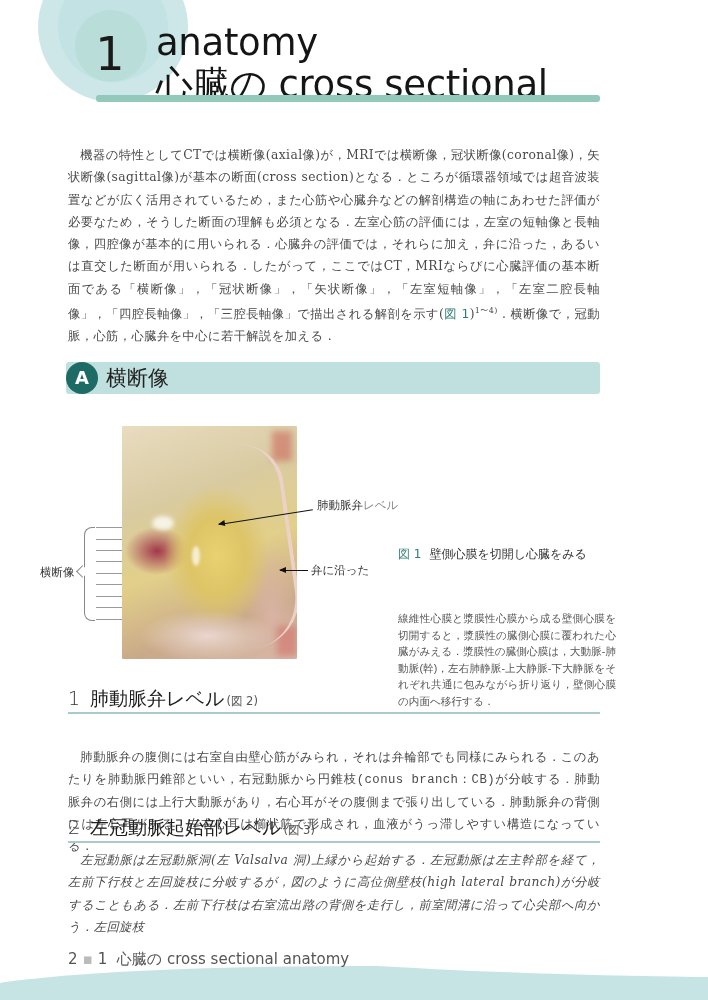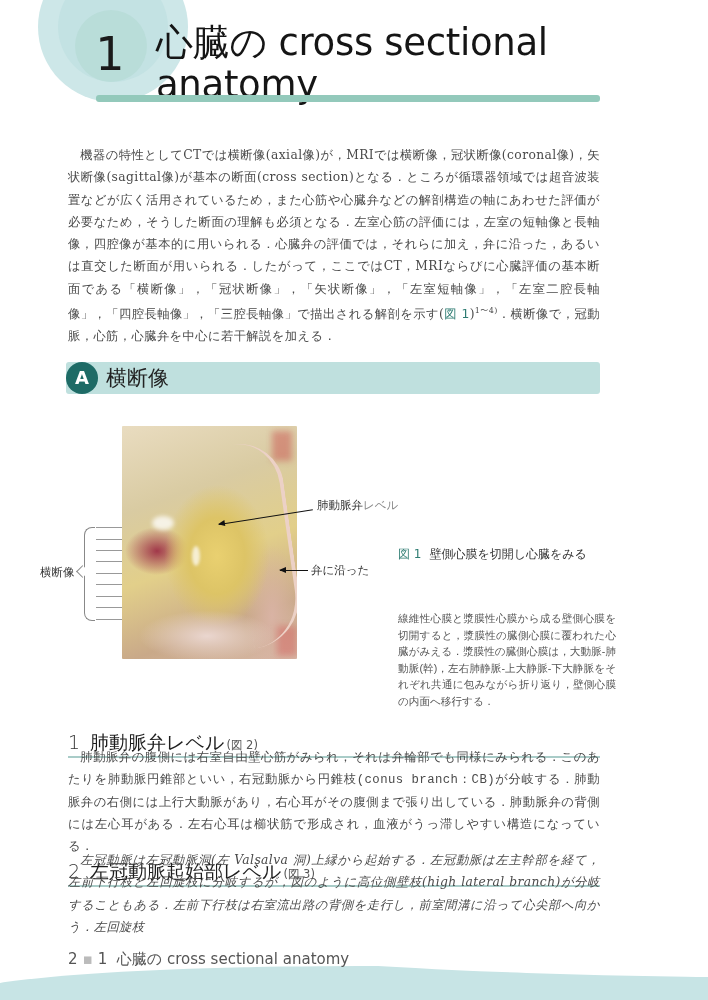--- a/index.html
+++ b/index.html
@@ -115,21 +115,21 @@
     .cap-body {
       position: absolute; left: 398px; top: 566px; width: 218px;
       font-family: Liberation Sans, sans-serif; font-size: 10.6px; line-height: 16.6px; color: #555;
       text-align: justify;
       margin-top: 44px;
     }
     
     .subhead {
       position: absolute; left: 68px; width: 532px; height: 26px;
       border-bottom: 2px solid #a9ccc8;
-      font-size: 19px; line-height: 24px; color: #1d1d1d; margin-top: 44px;
+      font-size: 19px; line-height: 24px; color: #1d1d1d;
     }
     .subhead .num { font-family: "DejaVu Sans", sans-serif; font-weight: 300; margin-right: 10px; color: #333; }
     .subhead .ref { font-family: "DejaVu Sans", sans-serif; font-size: 11.5px; color: #555; margin-left: 2px; }
     
     .footer-wave {
       position: absolute; left: -40px; top: 966px; width: 800px; height: 80px;
       background: #c7e4e5;
       border-radius: 50% 0 0 0 / 30px 0 0 0;
     }
     .footer-wave2 {
@@ -143,22 +143,22 @@
     .footer-text .dot { color: #bbb; margin: 0 5px; }
   </style>
 </head>
 <body>
 
 <div class="chap-circle-outer"></div>
 <div class="chap-circle-mid"></div>
 <div class="chap-circle-inner"></div>
 <div class="chap-num">1</div>
 <div class="chap-title">
+  <div>anatomy</div>
   <div>心臓の cross sectional</div>
-  <div>anatomy</div>
 </div>
 <div class="chap-rule"></div>
 
 <div class="para" style="top:144px;"><span>機器の特性としてCTでは横断像(axial像)が，MRIでは横断像，冠状断像(coronal像)，矢状断像(sagittal像)が基本の断面(cross section)となる．ところが循環器領域では超音波装置などが広く活用されているため，また心筋や心臓弁などの解剖構造の軸にあわせた評価が必要なため，そうした断面の理解も必須となる．左室心筋の評価には，左室の短軸像と長軸像，四腔像が基本的に用いられる．心臓弁の評価では，それらに加え，弁に沿った，あるいは直交した断面が用いられる．したがって，ここではCT，MRIならびに心臓評価の基本断面である「横断像」，「冠状断像」，「矢状断像」，「左室短軸像」，「左室二腔長軸像」，「四腔長軸像」，「三腔長軸像」で描出される解剖を示す(</span><span class="fig-ref">図 1</span>)<sup>1〜4)</sup><span>．横断像で，冠動脈，心筋，心臓弁を中心に若干解説を加える．</span></div>
 
 <div class="sec-bar"></div>
 <div class="sec-badge">A</div>
 <div class="sec-title">横断像</div>
 
 <div class="photo">

